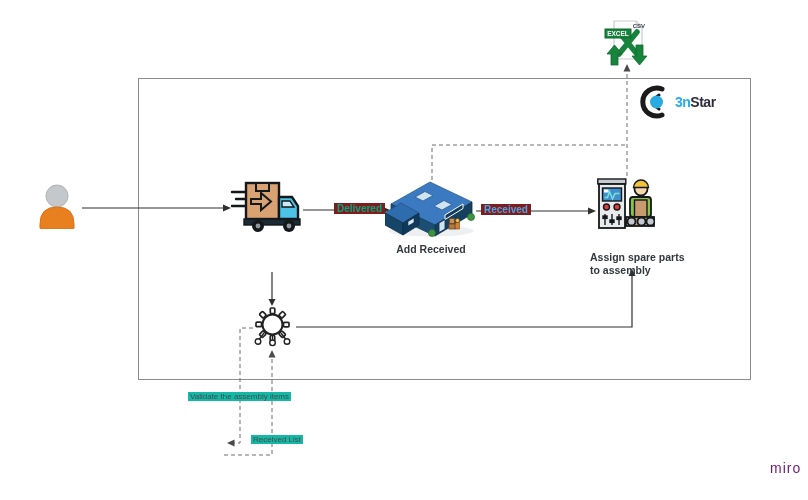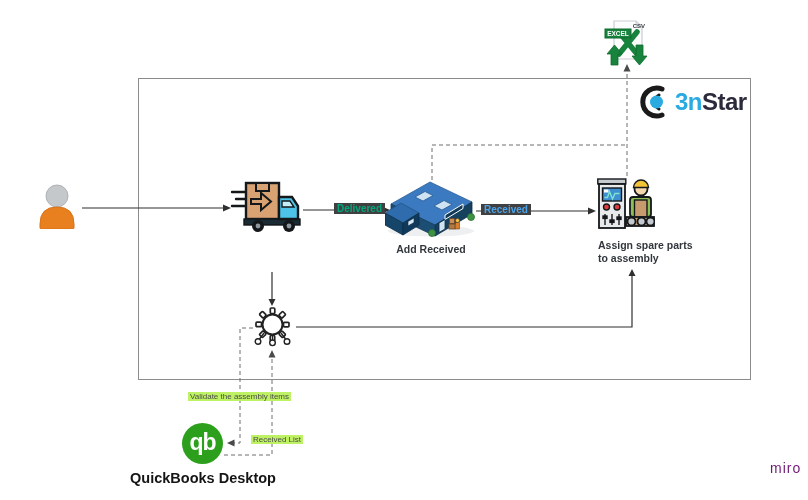--- a/index.html
+++ b/index.html
@@ -4,31 +4,31 @@
 <style>
   html,body{margin:0;padding:0;background:#fff;}
   .canvas{position:relative;width:808px;height:500px;background:#fff;overflow:hidden;
           font-family:"Liberation Sans",sans-serif;}
   .frame{position:absolute;left:138px;top:78px;width:611px;height:300px;
          border:1px solid #8C8C8C;background:transparent;}
   .connectors{position:absolute;left:0;top:0;width:808px;height:500px;}
   .node{position:absolute;}
   .nlabel{position:absolute;font-weight:700;font-size:10.5px;color:#32373D;line-height:13px;white-space:nowrap;}
   .nlabel.center{text-align:center;}
-  .flowlabel{position:absolute;font-weight:700;font-size:10px;background:#404040;padding:0 3px;white-space:nowrap;}
+  .flowlabel{position:absolute;font-weight:700;font-size:10px;background:#7f1d1d;padding:0 3px;white-space:nowrap;}
   .flowlabel.delivered{color:#00A77E;}
   .flowlabel.received{color:#4BA3E8;}
-  .smalllabel{position:absolute;font-size:8px;color:#4A4A4A;background:#bef264;padding:0 2px;white-space:nowrap;text-align:right;}
+  .smalllabel{position:absolute;font-size:8px;color:#4A4A4A;background:#14b8a6;padding:0 2px;white-space:nowrap;text-align:right;}
   .qb-circle{position:absolute;left:182px;top:423px;width:41px;height:41px;border-radius:50%;
              background:#2CA01C;display:flex;align-items:center;justify-content:center;}
   .qb-circle span{color:#fff;font-weight:700;font-size:23px;letter-spacing:-1px;transform:translateY(-1px);}
   .qb-label{position:absolute;left:118px;top:470px;width:170px;text-align:center;
             font-weight:700;font-size:14.5px;color:#151515;}
   .logo3n{position:absolute;left:636px;top:85px;display:flex;align-items:center;gap:5px;}
-  .logo3n .wordmark{font-weight:700;font-size:24px;letter-spacing:-0.5px;}
+  .logo3n .wordmark{font-weight:700;font-size:14px;letter-spacing:-0.5px;}
   .logo3n .blue{color:#29ABE2;}
   .logo3n .dark{color:#2B2B3C;}
   .watermark{position:absolute;left:770px;top:460px;font-size:14px;color:#701a75;letter-spacing:1px;}
 </style>
 </head>
 <body>
 
 <div class="canvas">
 
   <div class="frame"></div>
@@ -142,21 +142,21 @@
       <rect x="33" y="21" width="21" height="20" rx="3" fill="#8CC152" stroke="#15181B" stroke-width="1.8"></rect>
       <circle cx="44" cy="13" r="6.5" fill="#F5D7AE" stroke="#15181B" stroke-width="1.8"></circle>
       <path d="M36.5 11.5 A 7.5 7.5 0 0 1 51.5 11.5 Z" fill="#F2C238" stroke="#15181B" stroke-width="1.4"></path>
       <rect x="37.5" y="24" width="12.5" height="17" fill="#C89B6E" stroke="#15181B" stroke-width="1.4"></rect>
       <rect x="29" y="41" width="28" height="9" fill="#C89B6E" stroke="#15181B" stroke-width="1.8"></rect>
       <circle cx="34.5" cy="45.5" r="4" fill="#C3C9CE" stroke="#15181B" stroke-width="1.8"></circle>
       <circle cx="44.5" cy="45.5" r="4" fill="#C3C9CE" stroke="#15181B" stroke-width="1.8"></circle>
       <circle cx="53.5" cy="45.5" r="4" fill="#C3C9CE" stroke="#15181B" stroke-width="1.8"></circle>
     </svg>
   </div>
-  <div class="nlabel" style="left:590px;top:239px;margin-left:8px;">
+  <div class="nlabel" style="left:590px;top:251px;">
     <div>Assign spare parts</div>
     <div>to assembly</div>
   </div>
 
   <div class="node" style="left:250px;top:307px;width:45px;height:45px;">
     <svg width="45" height="45" viewBox="0 0 45 45">
       <g fill="#FFFFFF" stroke="#222222" stroke-width="1.7">
         <rect x="20.3" y="1" width="4.5" height="5.5" rx="1" transform="rotate(0 22.5 17.5)"></rect>
         <rect x="20.3" y="1" width="4.5" height="5.5" rx="1" transform="rotate(45 22.5 17.5)"></rect>
         <rect x="20.3" y="1" width="4.5" height="5.5" rx="1" transform="rotate(90 22.5 17.5)"></rect>
@@ -193,24 +193,20 @@
 
   <div class="logo3n">
     <svg width="34" height="34" viewBox="0 0 34 34">
       <path d="M26 4 A 14 14 0 1 0 26 30" fill="none" stroke="#1A1A1A" stroke-width="5" stroke-linecap="round"></path>
       <path d="M23 10 A 8 8 0 0 0 23 24" fill="none" stroke="#1A1A1A" stroke-width="3" stroke-linecap="round"></path>
       <circle cx="20.5" cy="17" r="6.5" fill="#29ABE2"></circle>
     </svg>
     <div class="wordmark"><span class="blue">3n</span><span class="dark">Star</span></div>
   </div>
 
-  <div class="qb-circle">
-    <span>qb</span>
-  </div>
-  <div class="qb-label">QuickBooks Desktop</div>
 
   <div class="flowlabel delivered" style="left:334px;top:203px;">Delivered</div>
   <div class="flowlabel received" style="left:481px;top:204px;">Received</div>
   <div class="smalllabel" style="left:188px;top:392px;">Validate the assembly items</div>
   <div class="smalllabel" style="left:251px;top:435px;">Received List</div>
 
   <div class="watermark">miro</div>
 
 </div>
 

